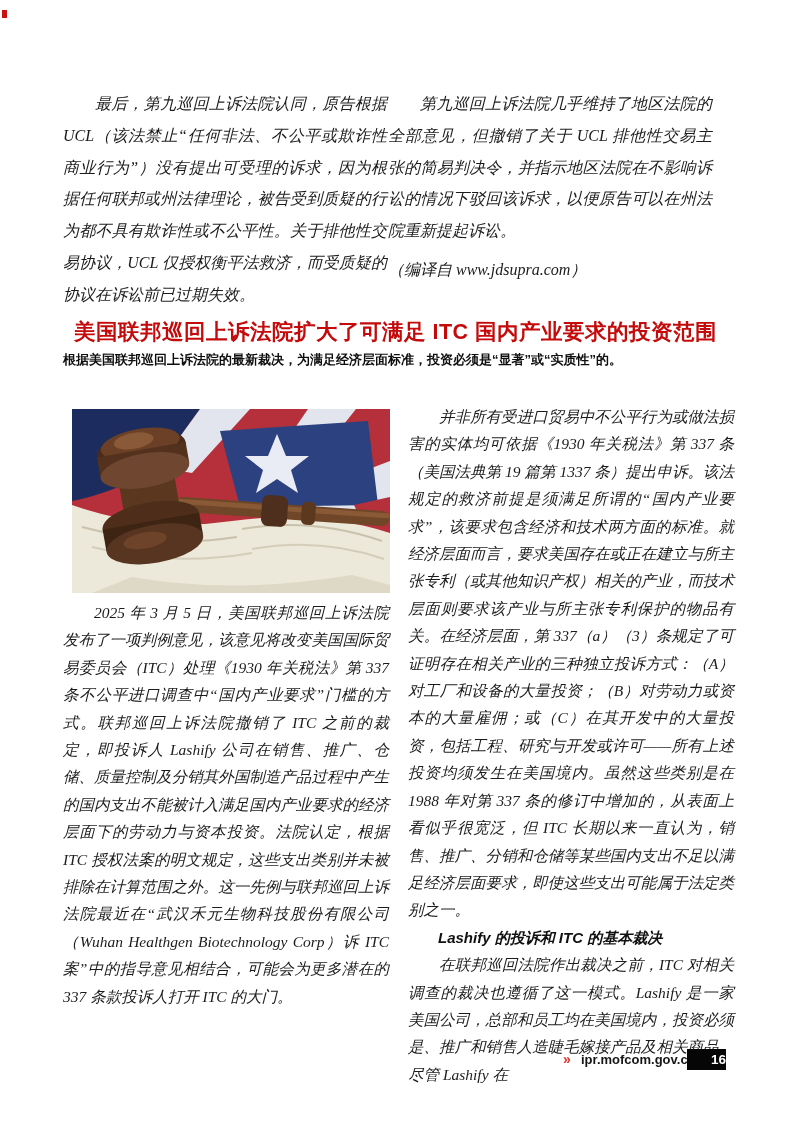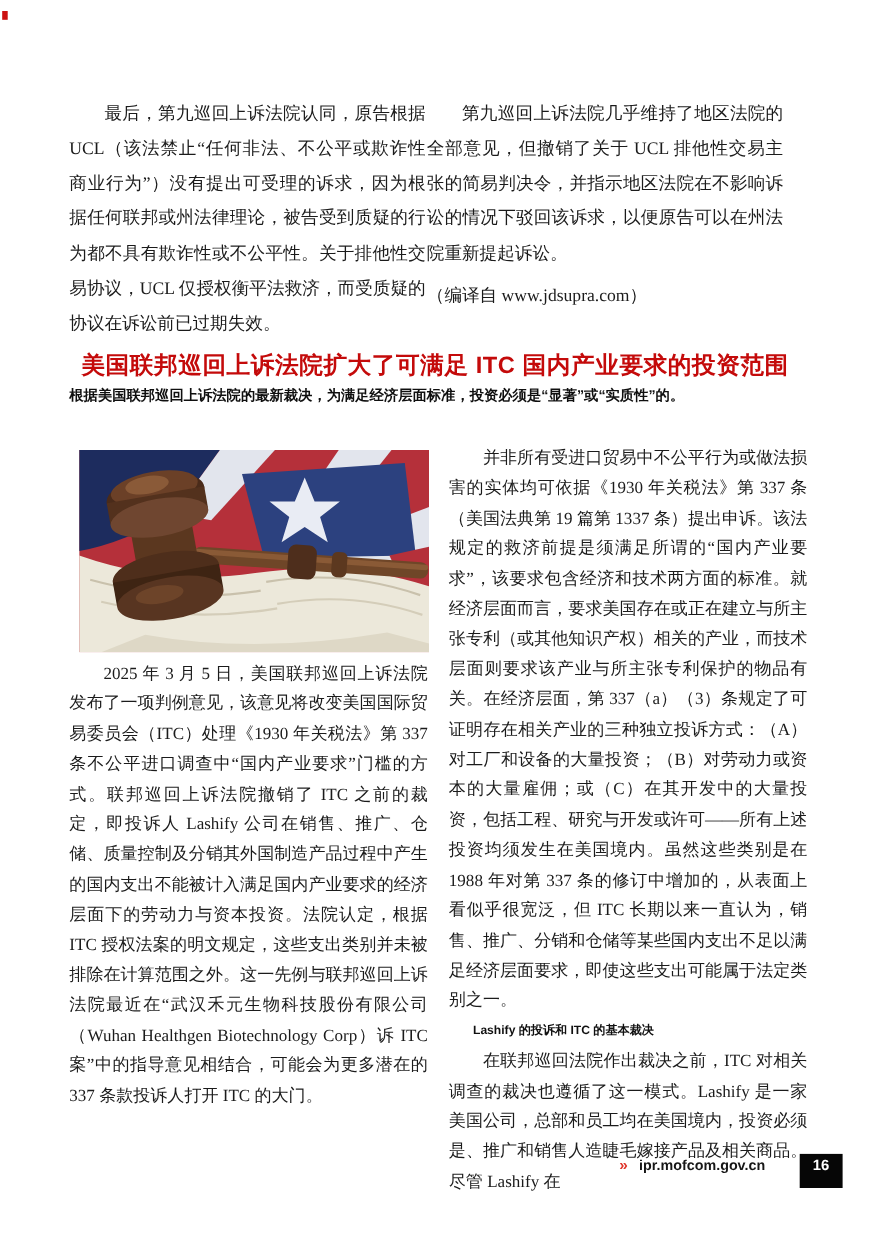--- a/index.html
+++ b/index.html
@@ -1,21 +1,21 @@
 <!DOCTYPE html>
 <html><head>
 <meta charset="utf-8">
 <style>
   html,body{margin:0;padding:0;background:#ffffff;}
   .page{
     position:relative;width:794px;height:1123px;background:#ffffff;overflow:hidden;
     font-family:"Liberation Serif","DejaVu Serif",serif;color:#1b1b1b;
   }
   .corner-mark{position:absolute;left:2px;top:10px;width:5px;height:8px;background:#cc1111;}
-  .col{position:absolute;}
+  .col{position:absolute;font-style:italic;}
   .body-text{margin:0;text-align:justify;text-justify:inter-ideograph;
     font-size:15.5px;line-height:27.4px;color:#1b1b1b;}
   .indent{text-indent:2em;}
   
   .prev .body-text{font-size:16px;line-height:31.8px;}
   .attribution{margin:7px 2px 0 0;text-align:left;font-size:16px;line-height:31.8px;}
   .col-left-top{left:63px;top:88px;width:324px;}
   .col-right-top{left:388px;top:88px;width:324px;}
   .title{
     position:absolute;left:63px;top:303px;width:680px;margin:11px;white-space:nowrap;
@@ -27,37 +27,37 @@
     font-family:"Liberation Sans","DejaVu Sans",sans-serif;font-weight:bold;
     font-size:13px;line-height:28.5px;color:#0f0f0f;text-align:justify;
   }
   .photo{position:absolute;left:72px;top:409px;width:318px;height:184px;margin:0;}
   .photo svg{display:block;width:318px;height:184px;filter:blur(0.5px);}
   .col-article-left{left:63px;top:599px;width:326px;}
   .col-article-right{left:408px;top:403px;width:326px;}
   .subhead{
     margin:0;text-indent:2em;
     font-family:"Liberation Sans","DejaVu Sans",sans-serif;font-weight:bold;
-    font-size:11px;line-height:27.4px;color:#101010;
+    font-size:15px;line-height:27.4px;color:#101010;
   }
   .footer-arrows{
     position:absolute;left:563px;top:1049px;
     font-family:"Liberation Sans","DejaVu Sans",sans-serif;font-weight:bold;
     font-size:14px;line-height:21px;color:#e0352b;letter-spacing:-2px;
   }
   .footer-site{
     position:absolute;left:581px;top:1049px;
     font-family:"Liberation Sans","DejaVu Sans",sans-serif;font-weight:bold;
     font-size:13px;line-height:21px;color:#161616;
   }
   .footer-pagebox{
-    position:absolute;left:687px;top:1049px;width:39px;height:31px;background:#060606;
+    position:absolute;left:687px;top:1049px;width:39px;height:21px;background:#060606;
     font-family:"Liberation Sans","DejaVu Sans",sans-serif;font-weight:bold;
     font-size:13.5px;line-height:21px;color:#ffffff;text-align:right;
-    padding-right:12px;box-sizing:border-box;margin-left:40px;
+    padding-right:0;box-sizing:border-box;
   }
 </style>
 </head>
 <body>
 
 <div class="page">
 
   <div class="corner-mark"></div>
 
   <section class="prev">

